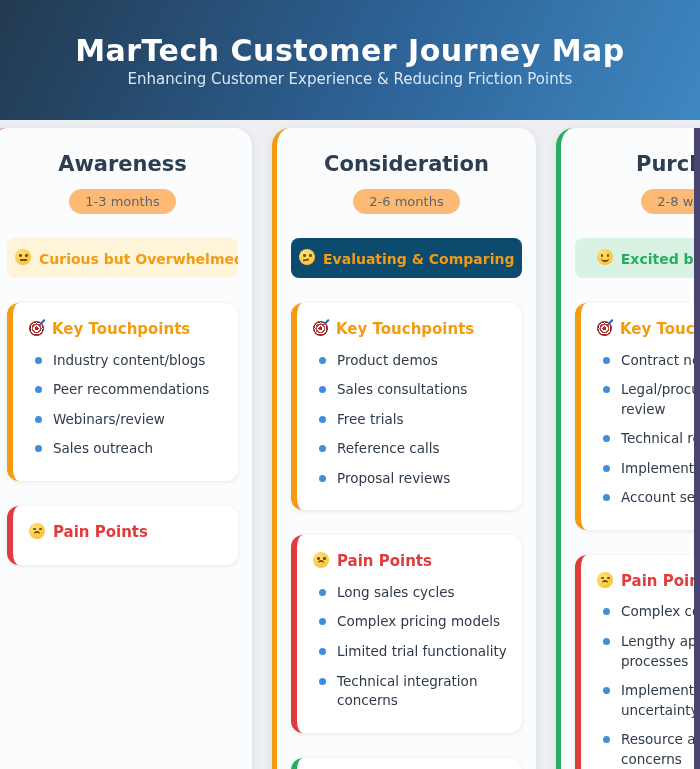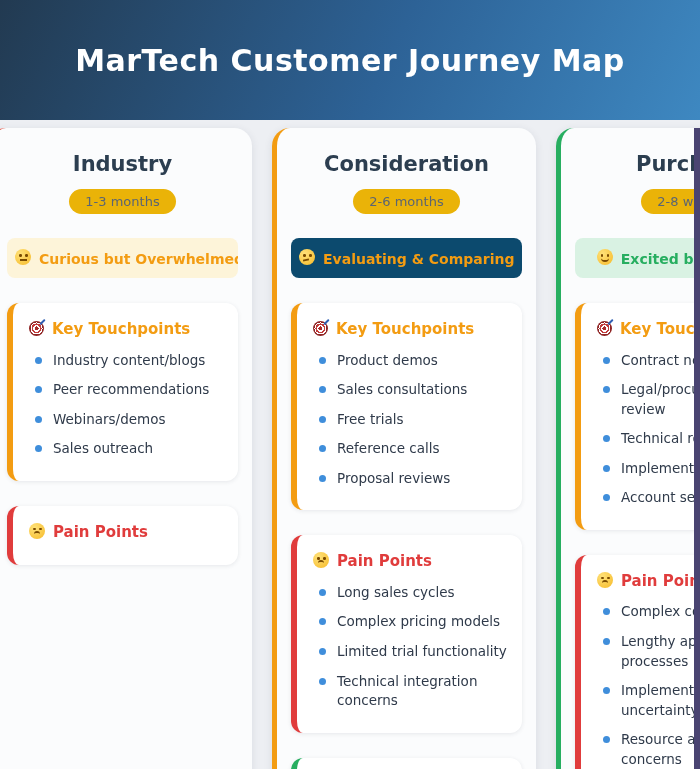--- a/index.html
+++ b/index.html
@@ -27,21 +27,21 @@
     flex:0 0 264px; width:264px; min-height:900px;
     background:#fbfcfd;
     border-left:5px solid #ccc;
     border-radius:18px;
     box-shadow:0 2px 8px rgba(40,50,70,.10);
     padding:18px 14px 20px 14px;
   }
   .stage-title { text-align:center; font-size:21px; font-weight:bold; color:#2c3e50; margin-top:6px; }
   .badge-wrap { text-align:center; margin-top:13px; }
   .duration-badge {
-    display:inline-block; background:#eab308; color:#5b6573;
+    display:inline-block; background:#fdba74; color:#5b6573;
     font-size:13px; padding:5px 16px; border-radius:15px;
   }
   .mood-banner {
     margin-top:24px; border-radius:8px; padding:11px 8px;
     text-align:center; font-size:14px; font-weight:bold;
     white-space:nowrap; overflow:hidden;
   }
   .mood-label { vertical-align:middle; }
 
   
@@ -103,34 +103,35 @@
   .right-strip {
     position:absolute; top:128px; right:0; bottom:0; width:6px;
     background:#4a4472; z-index:50;
   }
 </style>
 </head>
 <body>
 
 <header class="header">
   <h1>MarTech Customer Journey Map</h1>
+  <div class="subtitle">Enhancing Customer Experience &amp; Reducing Friction Points</div>
 </header>
 
 <div class="board-viewport">
   <div class="board" id="board">
       <section class="stage-column" style="border-left-color: rgb(231, 76, 60);">
-        <h2 class="stage-title">Industry</h2>
+        <h2 class="stage-title">Awareness</h2>
         <div class="badge-wrap"><span class="duration-badge">1-3 months</span></div>
         <div class="mood-banner" style="background: rgb(253, 244, 217);"><span class="icon neutral-face-emoji"></span><span class="mood-label" style="color: rgb(243, 156, 18);">Curious but Overwhelmed</span></div>
         <div class="section-card" style="border-left-color: rgb(243, 156, 18);">
           <div class="section-title" style="color: rgb(243, 156, 18);"><span class="icon target-icon"></span><span>Key Touchpoints</span></div>
           <ul class="item-list">
             <li>Industry content/blogs</li>
             <li>Peer recommendations</li>
-            <li>Webinars/demos</li>
+            <li>Webinars/review</li>
             <li>Sales outreach</li>
           </ul>
         </div>
         <div class="section-card" style="border-left-color: rgb(224, 60, 60);">
           <div class="section-title" style="color: rgb(224, 60, 60);"><span class="icon worried-face-emoji"></span><span>Pain Points</span></div>
         </div>
       </section>
       <section class="stage-column" style="border-left-color: rgb(243, 156, 18);">
         <h2 class="stage-title">Consideration</h2>
         <div class="badge-wrap"><span class="duration-badge">2-6 months</span></div>

